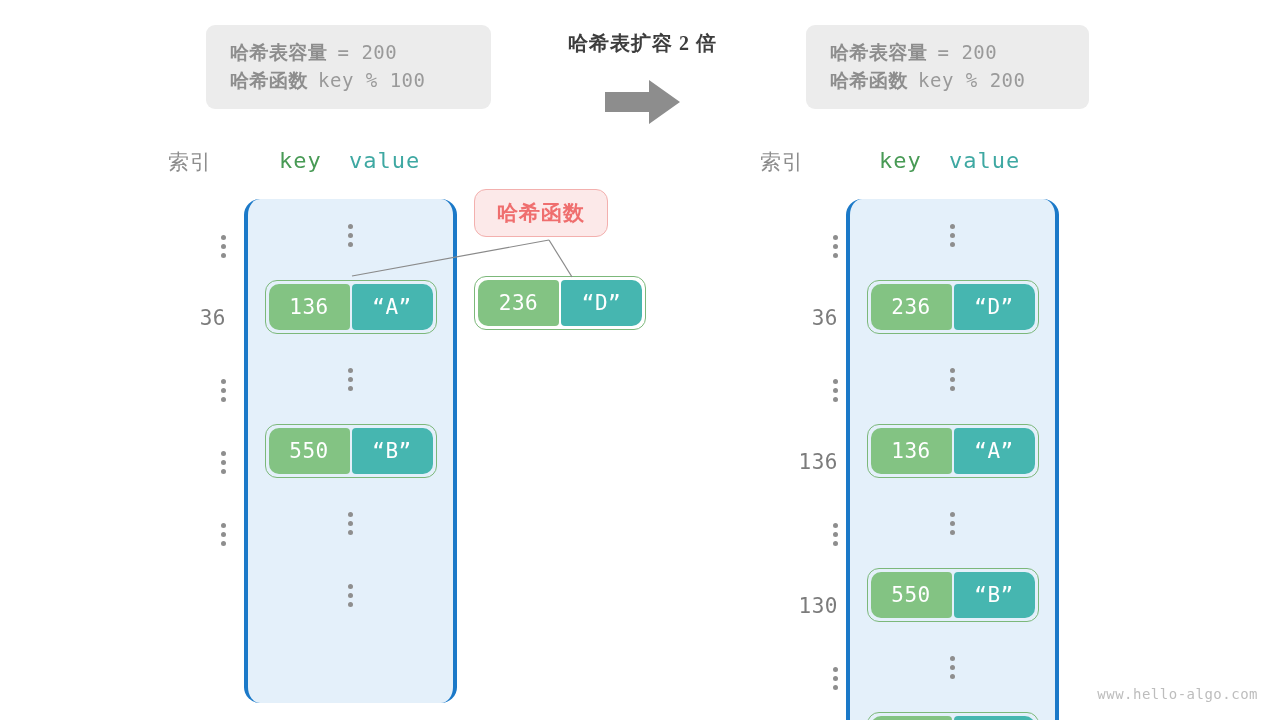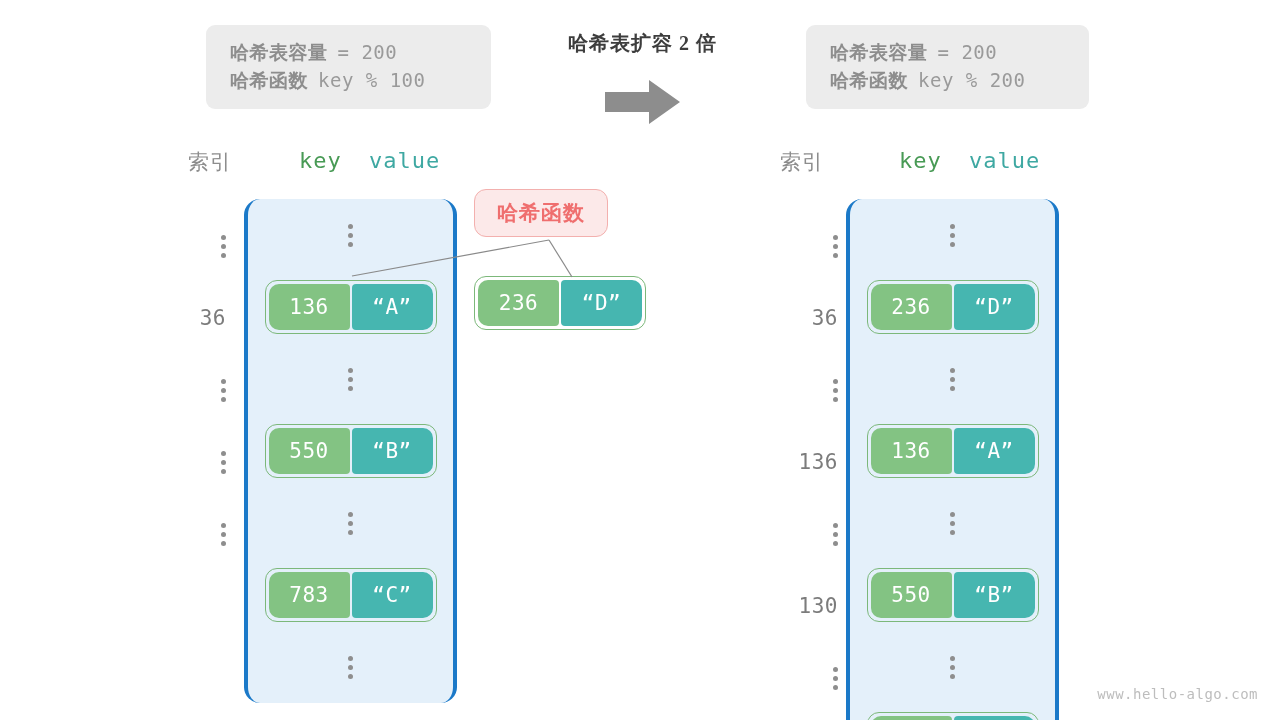--- a/index.html
+++ b/index.html
@@ -79,21 +79,20 @@
     justify-content: center;
   }
 
   
   .col-head {
     position: absolute;
     font-family: "DejaVu Sans Mono", monospace;
     font-size: 22px;
     letter-spacing: 1px;
     white-space: pre;
-    margin-left: 20px;
   }
   .head-index {
     font-family: "DejaVu Sans", sans-serif;
     font-size: 21px;
     color: #8d8d8d;
     letter-spacing: 1px;
   }
   .head-key   { color: #489a55; }
   .head-value { color: #3ea8a2; }
 
@@ -323,26 +322,20 @@
           </div>
         </div>
         <div class="row" style="height: 72px;">
           <span class="vdots">
             <i></i>
             <i></i>
             <i></i>
           </span>
         </div>
         <div class="row" style="height: 72px;">
-          <div class="pair" style="width: 172px; height: 54px;">
-            <div class="cell-key" style="width: 82px;">783</div>
-            <div class="cell-val" style="width: 82px;">“C”</div>
-          </div>
-        </div>
-        <div class="row" style="height: 72px;">
           <span class="vdots">
             <i></i>
             <i></i>
             <i></i>
           </span>
         </div>
       </div>
   </div>
 
   <div class="table-wrap" id="table-right" style="left:760px; top:199px;">

